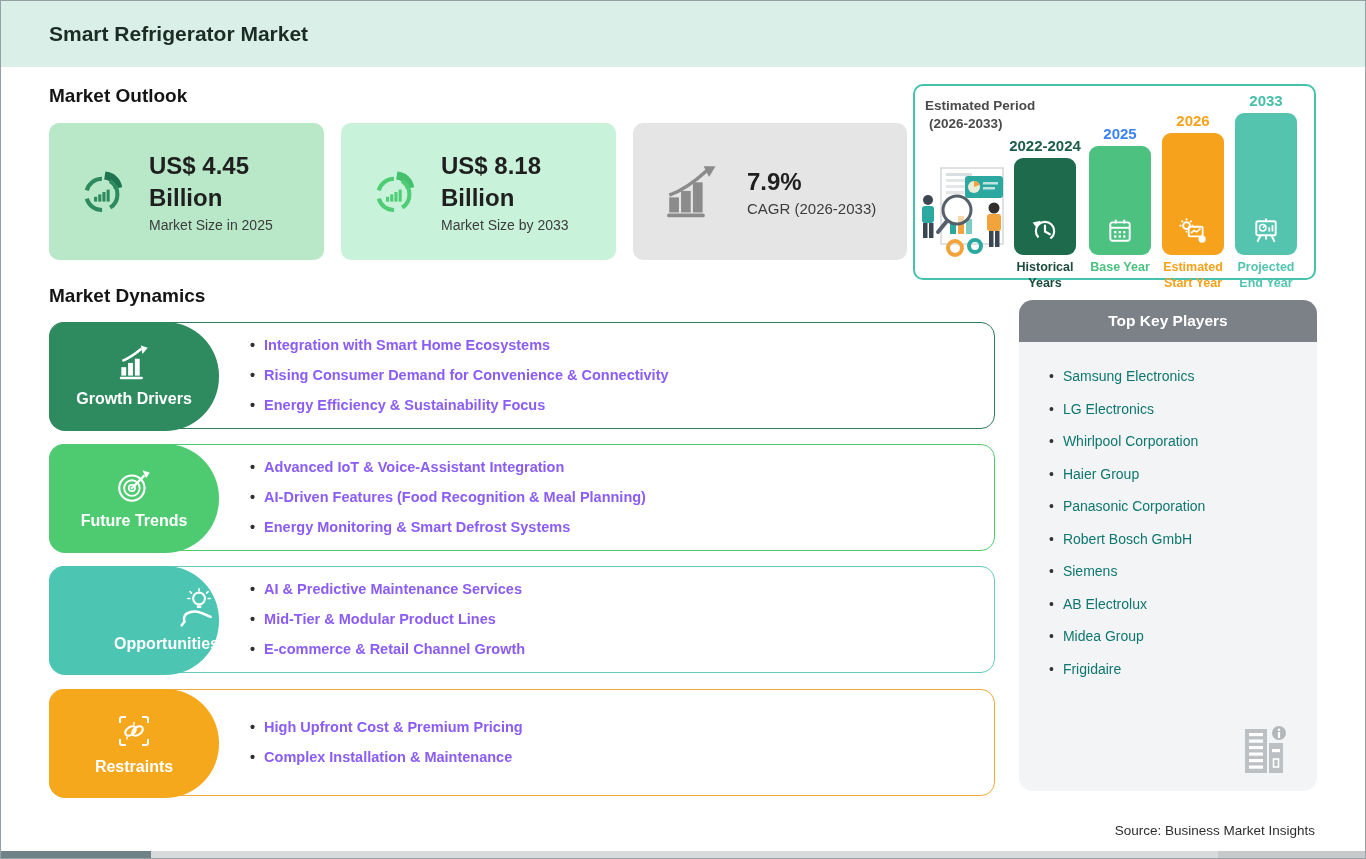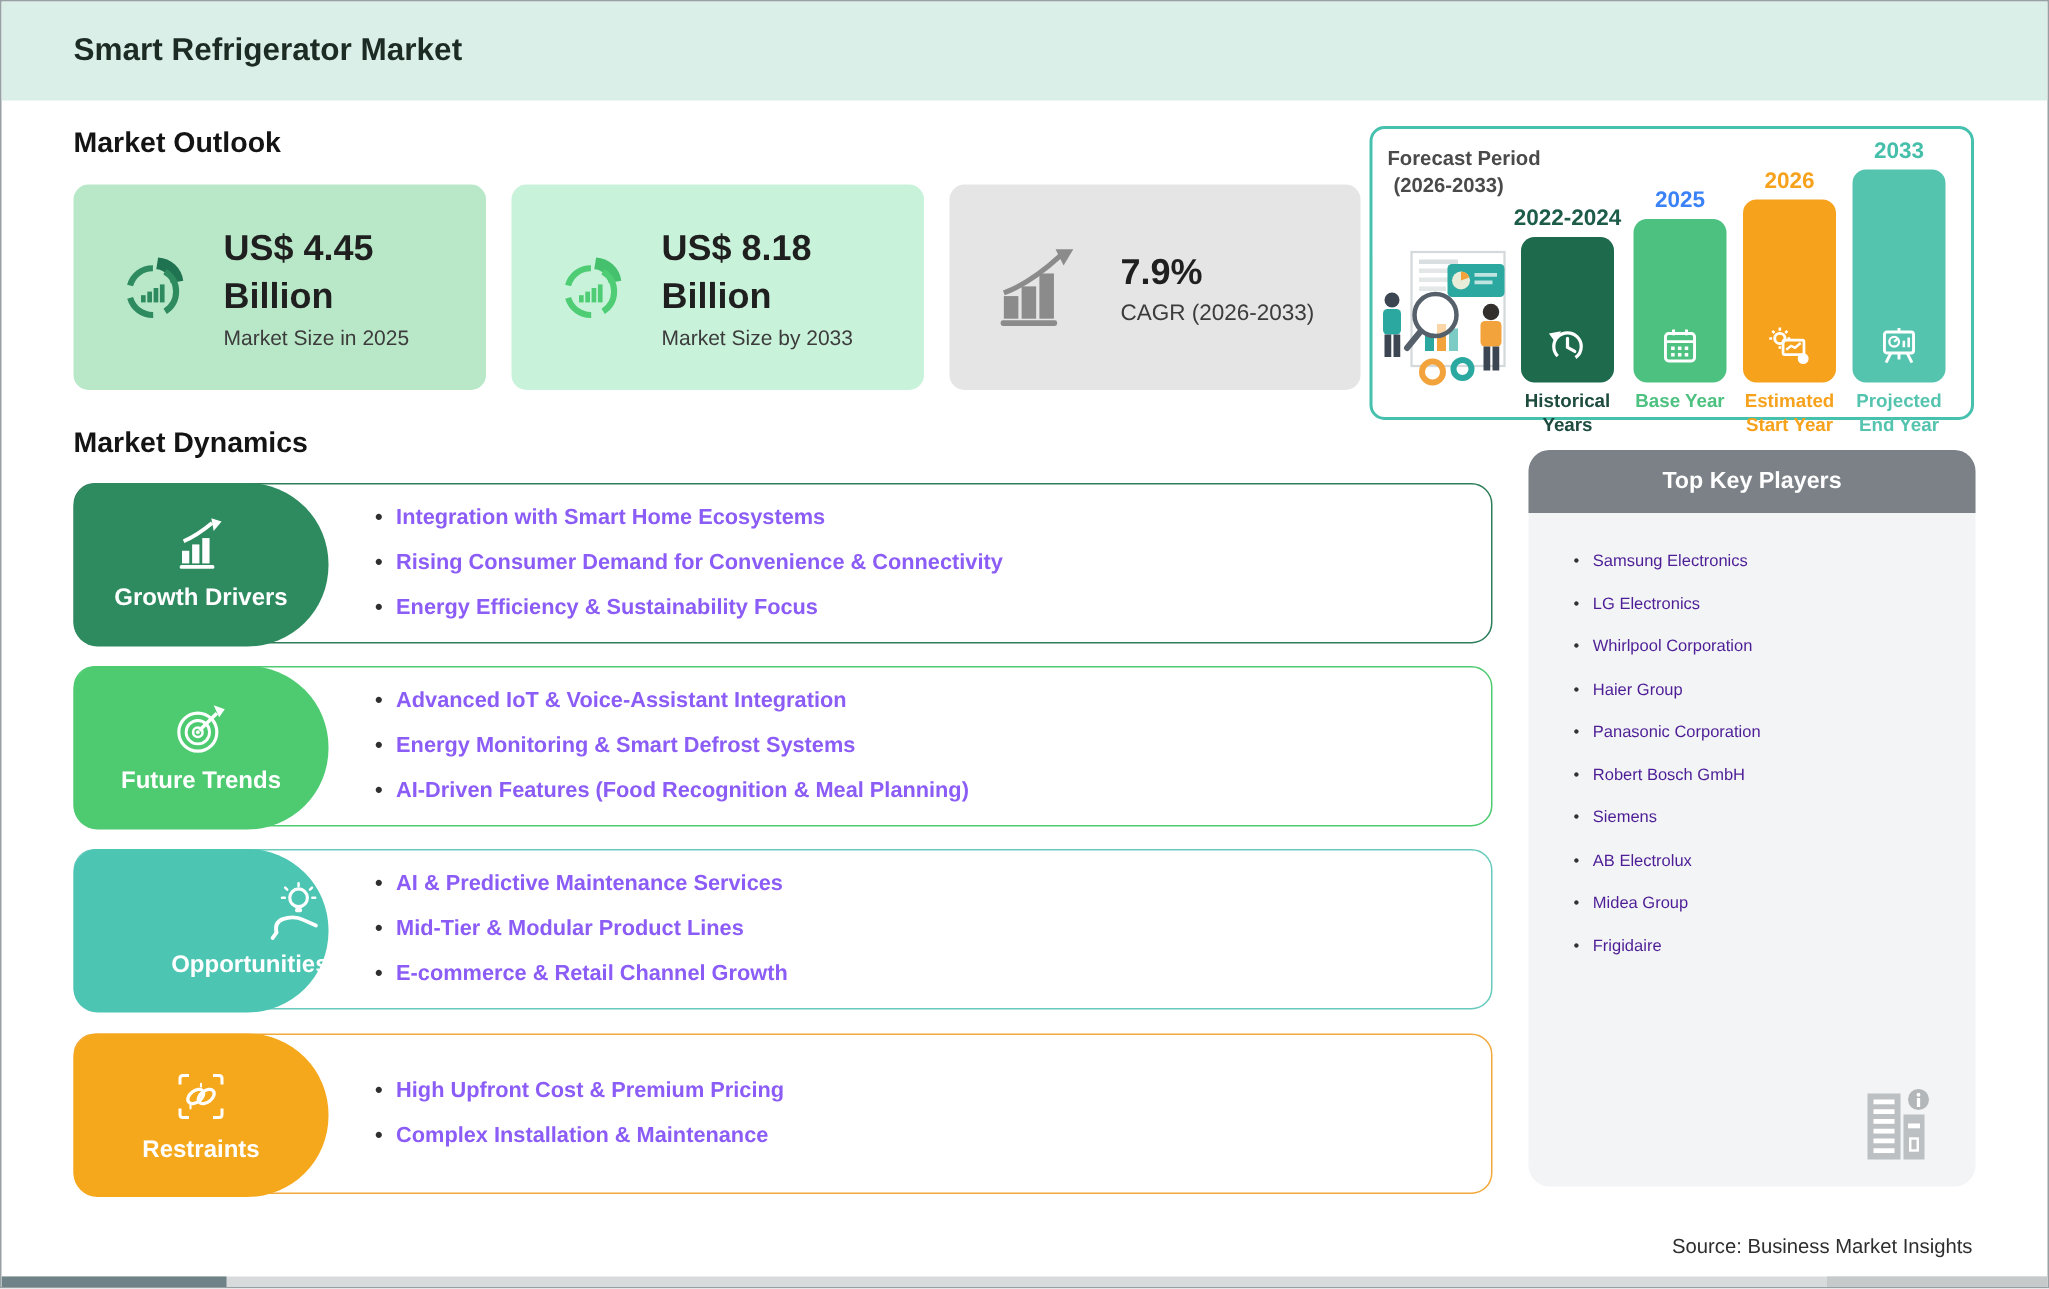--- a/index.html
+++ b/index.html
@@ -69,21 +69,21 @@
   .row-label { color:#fff; font-size:16px; font-weight:bold; }
   .row-items { list-style:none; margin-left:200px; height:100%; display:flex; flex-direction:column; justify-content:center; gap:11px; }
   .row-items li { font-size:14.5px; color:#8b5cf6; line-height:19px;font-weight:bold; }
   .row-items li::before { content:"•"; margin-right:9px; color:#2f2f2f; }
 
   
   .players-panel { position:absolute; left:1018px; top:299px; width:298px; height:491px; background:#f3f4f6; border-radius:14px; }
   .players-header { height:42px; background:#7b8186; border-radius:14px 14px 0 0; display:flex; align-items:center; justify-content:center; }
   .players-header span { color:#fff; font-size:15.5px; font-weight:bold; }
   .players-list { list-style:none; padding:26px 10px 0 30px; }
-  .players-list li { font-size:11px; color:#4c1d95; margin-bottom:16.5px; }
+  .players-list li { font-size:14px; color:#0f766e; margin-bottom:16.5px; }
   .players-list li::before { content:"•"; margin-right:9px; color:#333; }
   .building { position:absolute; right:30px; bottom:14px; }
 
   
   .source-note { position:absolute; top:822px; right:50px; font-size:13.5px; color:#2e2e2e; }
   .hscrollbar { position:absolute; left:0; bottom:0; width:100%; height:7px; background:#d8dbdc; }
   .hscroll-thumb { position:absolute; left:0; top:0; width:150px; height:7px; background:#6e8287; }
   .hscroll-corner { position:absolute; right:0; top:0; width:147px; height:7px; background:#c6cacb; }
 </style>
 </head>
@@ -146,21 +146,21 @@
         <polygon points="37,2 48,2 42,12" fill="#8b8b8b"></polygon>
       </svg>
       <div class="stat-text">
         <div class="stat-value">7.9%</div>
         <div class="stat-caption">CAGR (2026-2033)</div>
       </div>
     </div>
   </div>
 
   <div class="forecast-card">
-    <div class="forecast-title">Forecast Period</div>
+    <div class="forecast-title">Estimated Period</div>
     <div class="forecast-subtitle">(2026-2033)</div>
 
     <svg class="illus" width="102" height="118" viewBox="0 0 102 118">
       <rect x="24" y="12" width="62" height="76" fill="#ffffff" stroke="#d4d9db" stroke-width="1.5"></rect>
       <rect x="29" y="17" width="26" height="3" fill="#d9dee0"></rect>
         <rect x="29" y="23" width="20" height="3" fill="#e3e7e8"></rect>
       <rect x="29" y="29" width="24" height="3" fill="#e3e7e8"></rect>
         <rect x="29" y="35" width="18" height="3" fill="#e3e7e8"></rect>
       <rect x="48" y="20" width="38" height="22" rx="3" fill="#2ba9a0"></rect>
       <circle cx="57" cy="31" r="6" fill="#e8edda"></circle>
@@ -278,22 +278,22 @@
         <circle cx="16" cy="20" r="7.4" fill="none" stroke="#fff" stroke-width="1.8"></circle>
         <circle cx="16" cy="20" r="3" fill="none" stroke="#fff" stroke-width="1.6"></circle>
         <circle cx="16" cy="20" r="1.2" fill="#fff"></circle>
         <line x1="17" y1="19" x2="28" y2="8" stroke="#fff" stroke-width="2.2"></line>
         <polygon points="26,3 33,5.5 29.5,10.5" fill="#fff"></polygon>
       </svg>
       <span class="row-label">Future Trends</span>
     </div>
     <ul class="row-items">
         <li>Advanced IoT &amp; Voice-Assistant Integration</li>
+        <li>AI-Driven Features (Food Recognition &amp; Meal Planning)</li>
         <li>Energy Monitoring &amp; Smart Defrost Systems</li>
-        <li>AI-Driven Features (Food Recognition &amp; Meal Planning)</li>
       </ul>
   </div>
 
   <div class="dyn-row row-2">
     <div class="row-badge">
       <svg width="42" height="40" viewBox="0 0 38 38">
         <circle cx="20" cy="10" r="5.6" fill="none" stroke="#fff" stroke-width="2"></circle>
         <rect x="17.8" y="16.5" width="4.4" height="2.6" rx="1" fill="#fff"></rect>
         <g stroke="#fff" stroke-width="1.6" stroke-linecap="round">
           <line x1="20" y1="0.8" x2="20" y2="2.6"></line>

